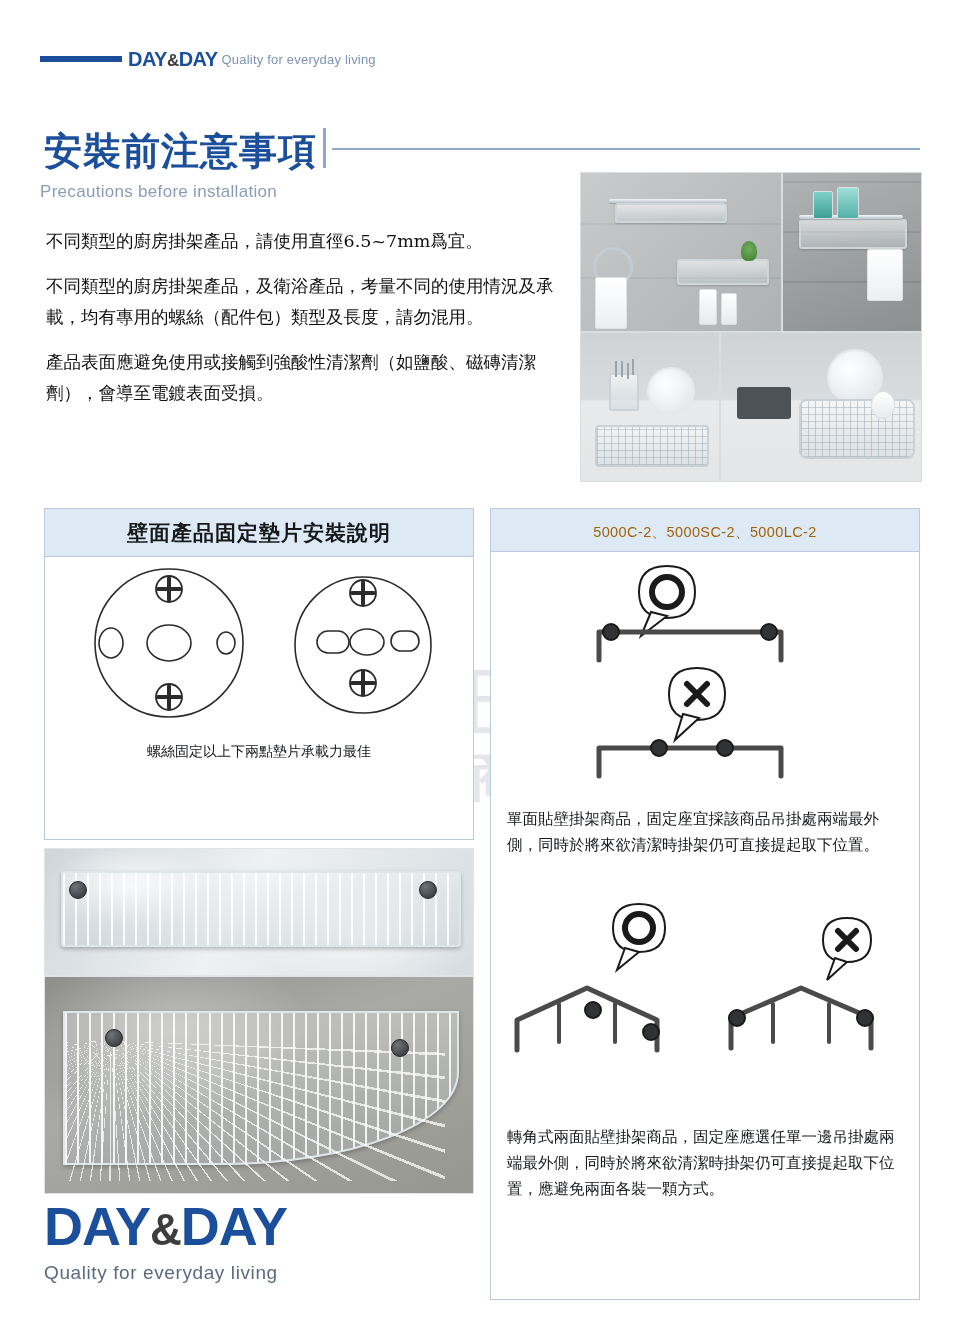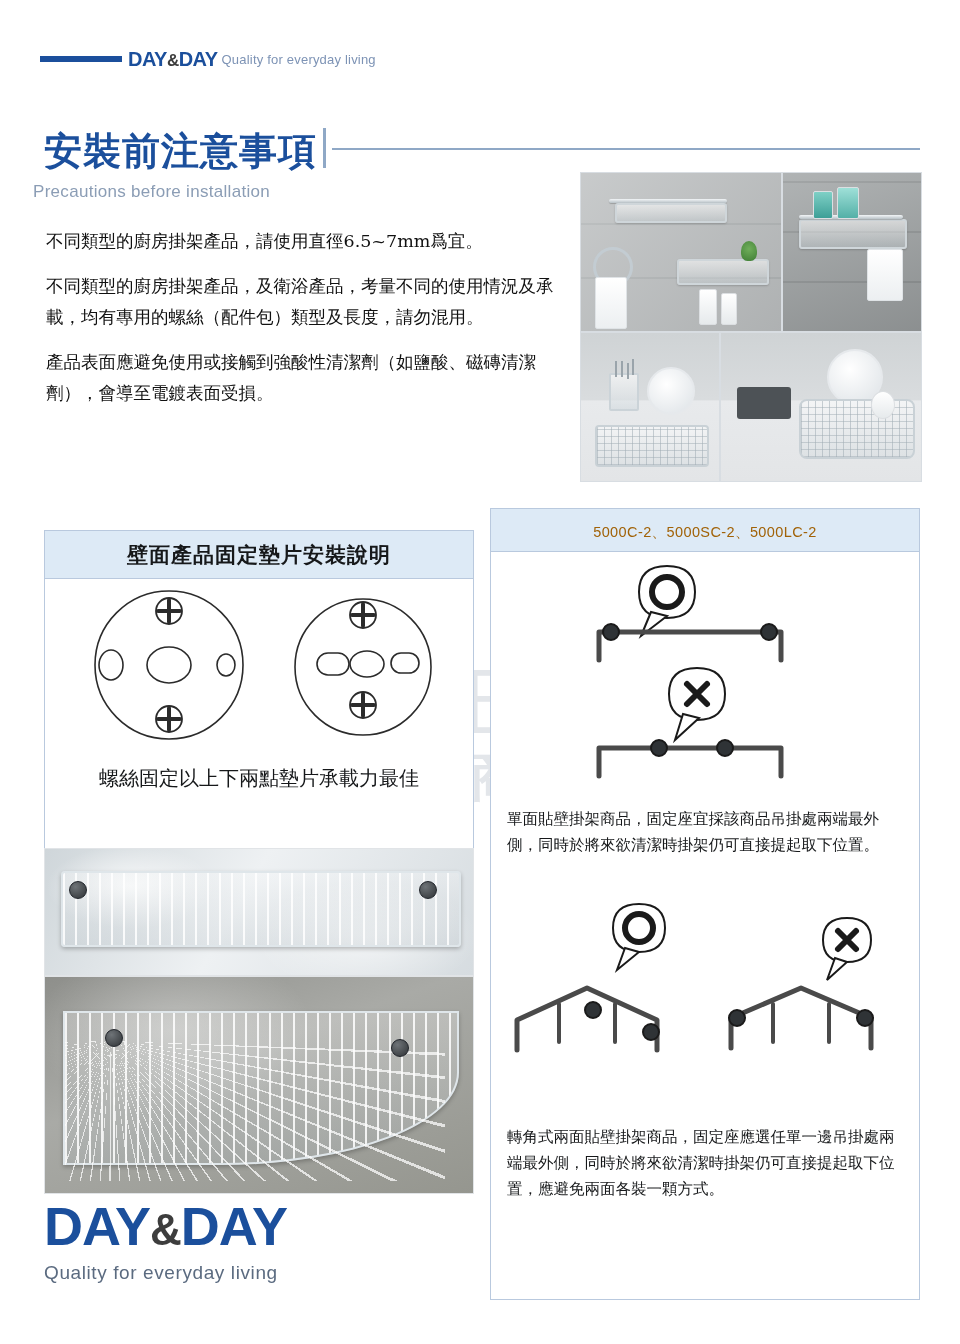--- a/index.html
+++ b/index.html
@@ -79,21 +79,21 @@
   }
   .title-line {
     flex: 1 1 auto;
     height: 2px;
     background: #8fa8c6;
     margin-bottom: 20px;
   }
   .title-en {
     position: absolute;
     top: 182px;
-    left: 33px;
+    left: 40px;
     font-size: 17px;
     color: #8b9db5;
     letter-spacing: 0.3px;
   }
 
   
   .intro {
     position: absolute;
     top: 226px;
     left: 46px;
@@ -212,21 +212,21 @@
     width: 2px; height: 16px; background: #9aa4ab;
     box-shadow: 6px 0 0 #9aa4ab, 12px 2px 0 #9aa4ab, 17px -2px 0 #9aa4ab;
   }
 
   
   .panel {
     position: absolute;
     border: 1px solid #b9c9de;
     background: #ffffff;
   }
-  .panel-left  { left: 44px;  top: 530px; width: 428px; height: 330px; }
+  .panel-left  { left: 44px;  top: 508px; width: 428px; height: 330px; }
   .panel-right { left: 490px; top: 508px; width: 428px; height: 790px; }
 
   .panel-head {
     background: #ddeaf6;
     text-align: center;
     padding: 10px 4px 9px 4px;
     border-bottom: 1px solid #b9c9de;
   }
   .panel-head h2 {
     margin: 0;
@@ -241,21 +241,21 @@
     font-size: 14.5px;
     color: #a16207;
     letter-spacing: .4px;
   }
 
   .panel-body { position: relative; }
 
   .caption-center {
     text-align: center;
     font-family: "DejaVu Serif", "Liberation Serif", serif;
-    font-size: 20px;
+    font-size: 14px;
     color: #16181a;
   }
 
   
   .watermark {
     position: absolute;
     left: 150px;
     top: 660px;
     width: 700px;
     height: 160px;

